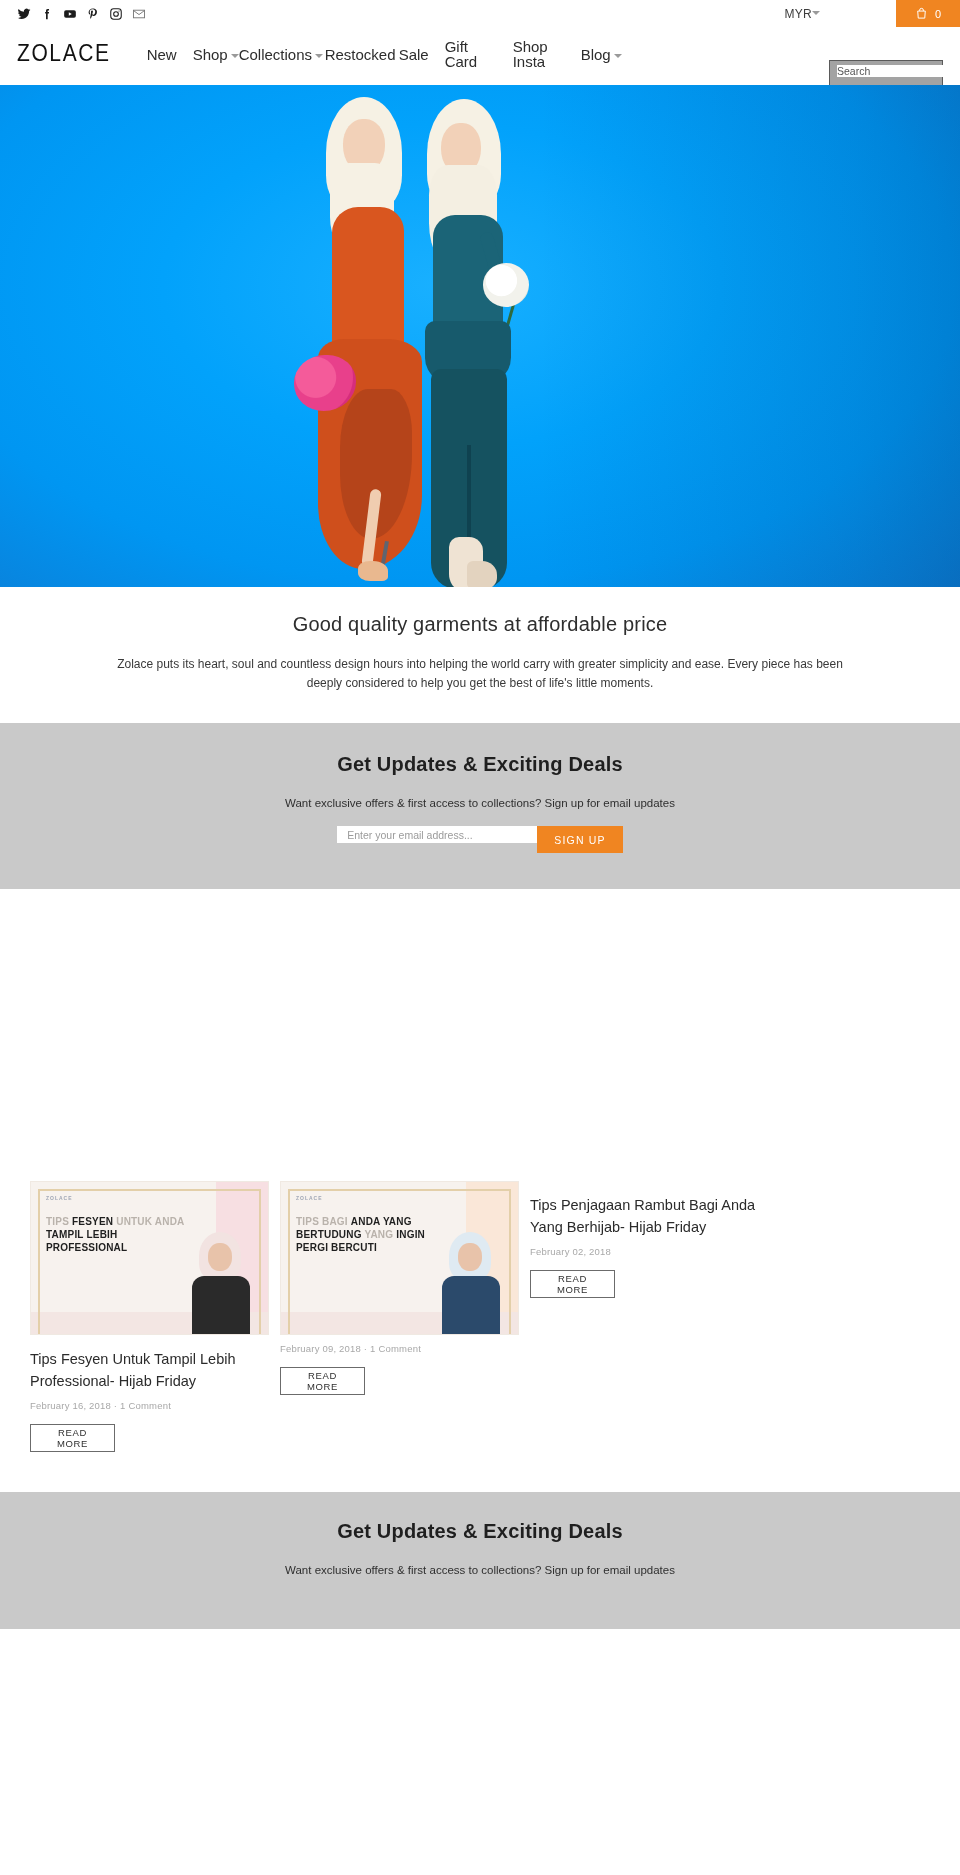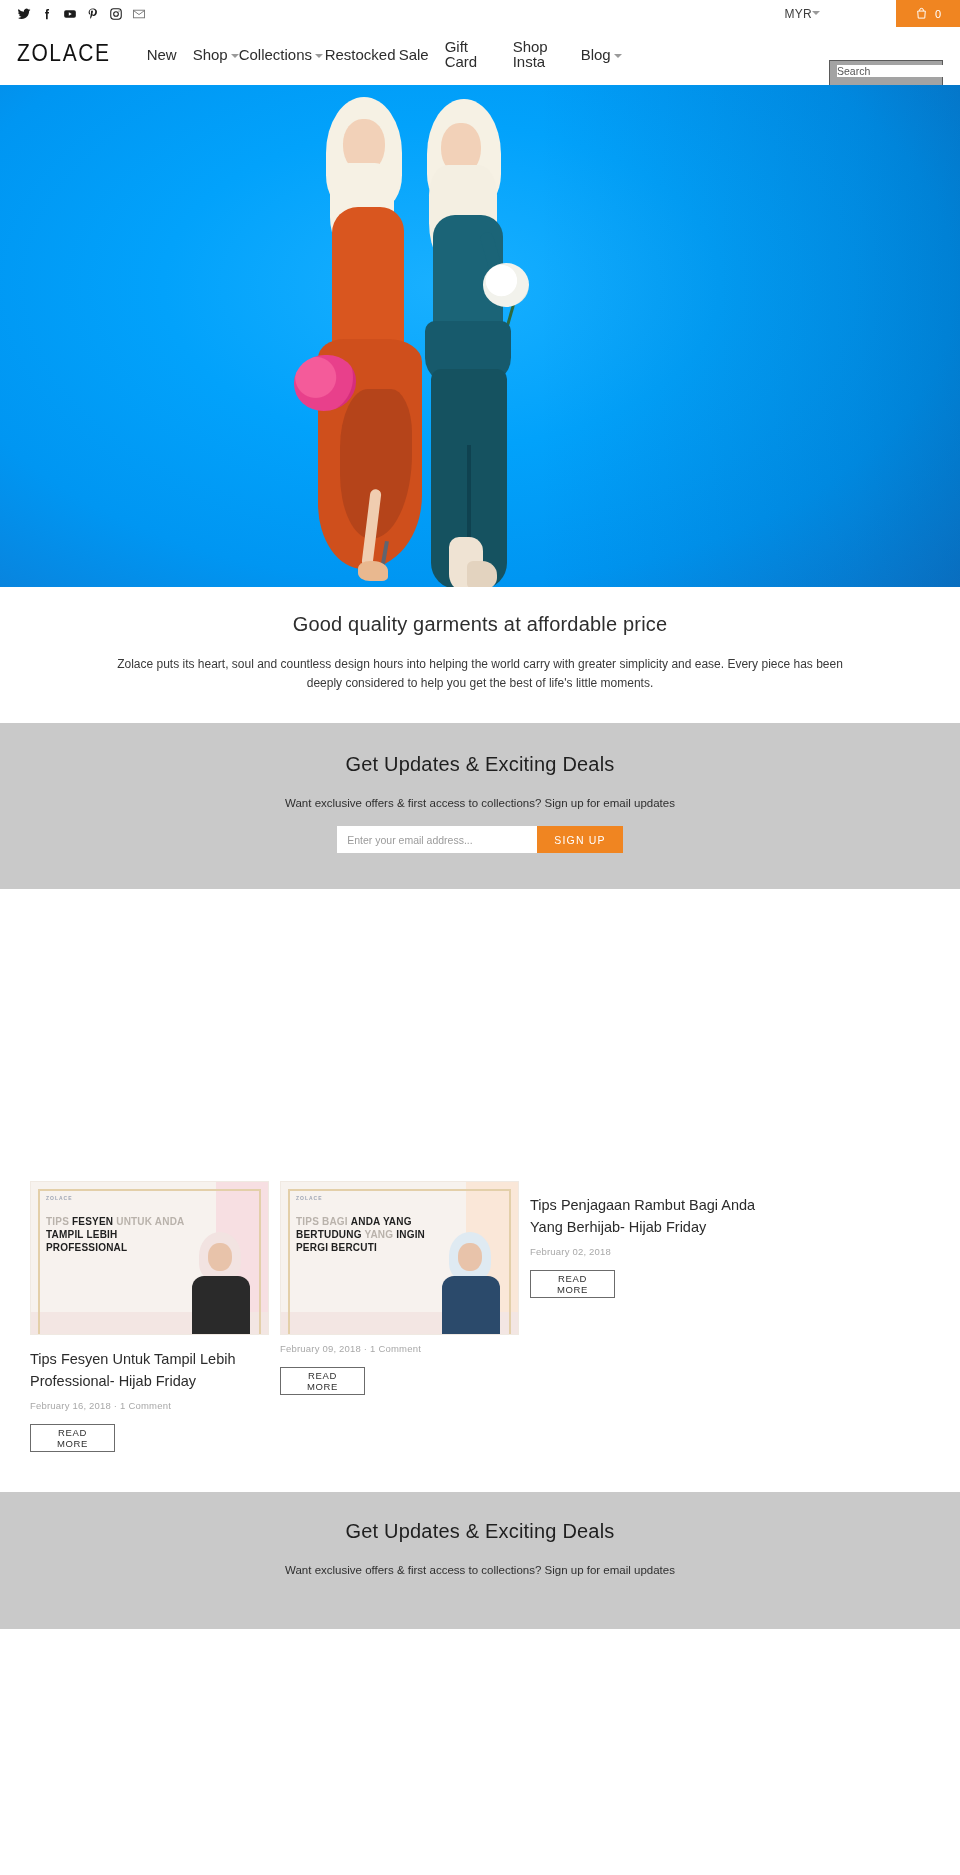--- a/index.html
+++ b/index.html
@@ -204,38 +204,38 @@
   }
 
   
   .newsletter {
     background: #c9c9c9;
     text-align: center;
     padding: 30px 0 36px;
   }
   .nl-title {
     font-size: 20px;
-    font-weight: 400;
+    font-weight: 700;
     color: #1f1f1f;
     letter-spacing: .2px;
     margin-bottom: 21px;
   }
   .nl-sub {
     font-size: 11.5px;
     color: #2f2f2f;
     margin-bottom: 17px;
   }
   .nl-form {
     display: flex;
     justify-content: center;
     gap: 0;
   }
   .nl-input {
     width: 200px;
-    height: 27px;
+    height: 17px;
     border: 0;
     outline: 0;
     background: #ffffff;
     padding: 0 10px;
     font-size: 10.5px;
     font-family: "Liberation Sans", sans-serif;
     color: #333;
   }
   .nl-input::placeholder { color: #9b9b9b; }
   .nl-button {

